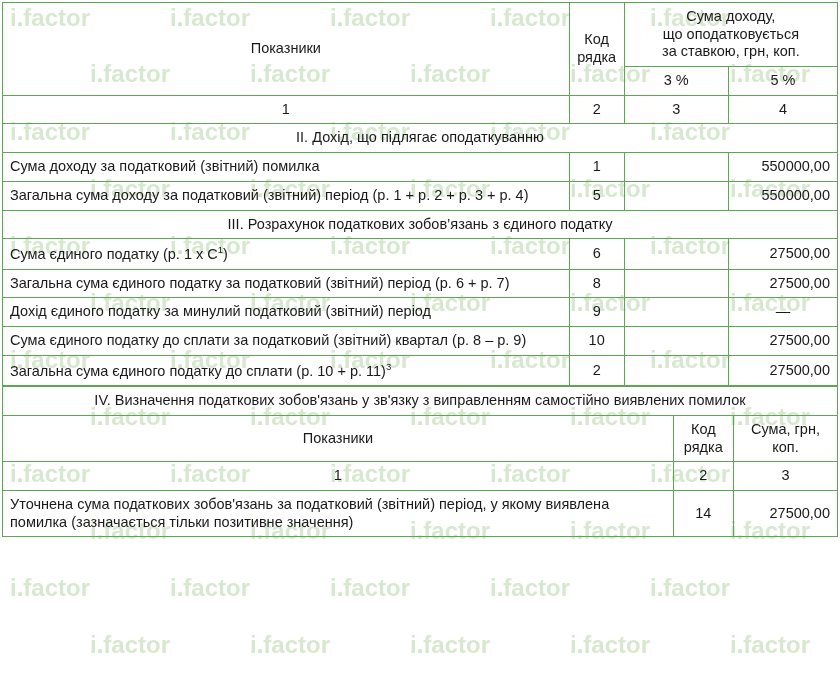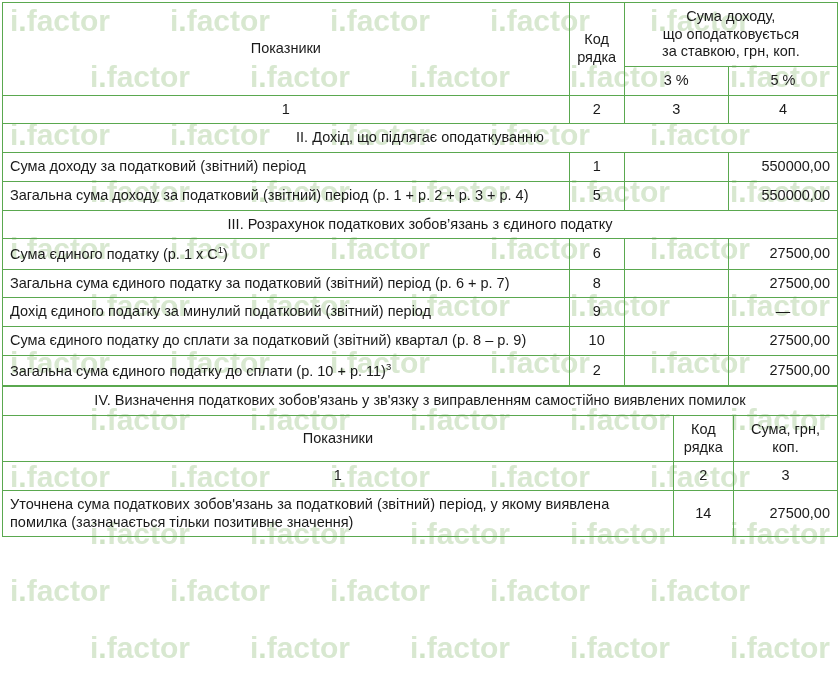--- a/index.html
+++ b/index.html
@@ -19,21 +19,21 @@
     position: absolute;
     inset: 0;
     pointer-events: none;
     z-index: 0;
     overflow: hidden;
   }
   .wm {
     position: absolute;
     font-family: "Liberation Sans", sans-serif;
     font-weight: bold;
-    font-size: 30px;
+    font-size: 24px;
     color: #d8e8d0;
     white-space: nowrap;
     letter-spacing: 0px;
   }
   .wm .dot { color: #cfe3c5; }
 
   .sheet {
     position: relative;
     z-index: 1;
     width: 836px;
@@ -174,21 +174,21 @@
         <td>1</td>
         <td>2</td>
         <td>3</td>
         <td>4</td>
       </tr>
 
       <tr class="section">
         <td colspan="4">II. Дохід, що підлягає оподаткуванню</td>
       </tr>
       <tr>
-        <td class="l">Сума доходу за податковий (звітний) період</td>
+        <td class="l">Сума доходу за податковий (звітний) помилка</td>
         <td class="c">1</td>
         <td class="r"></td>
         <td class="r">550000,00</td>
       </tr>
       <tr>
         <td class="l">Загальна сума доходу за податковий (звітний) період (р. 1 + р. 2 + р. 3 + р. 4)</td>
         <td class="c">5</td>
         <td class="r"></td>
         <td class="r">550000,00</td>
       </tr>

